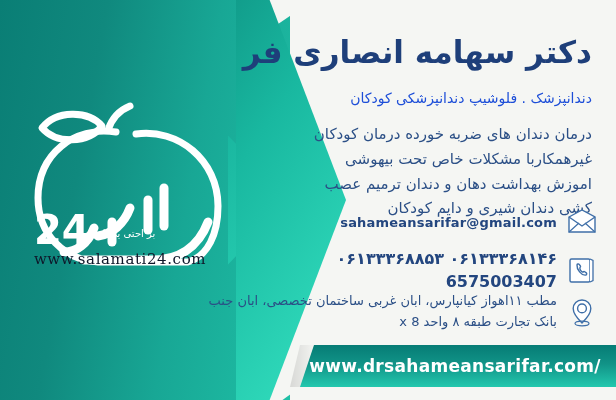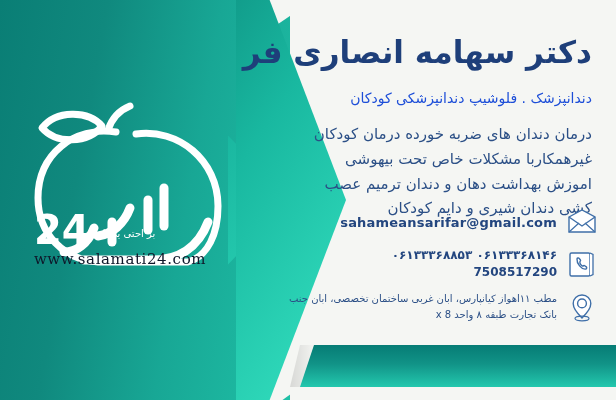--- a/index.html
+++ b/index.html
@@ -80,24 +80,24 @@
   .c-addr{top:291px;}
 
   .c-text{
     color:#23467f;direction:rtl;text-align:right;
   }
   .c-email .c-text{
     direction:ltr;font-size:13px;font-weight:bold;letter-spacing:.2px;
     color:#23467f;
   }
   .c-phone .c-text{
-    font-size:12px;line-height:1.45;font-weight:bold;color:#23467f;
+    font-size:16px;line-height:1.45;font-weight:bold;color:#23467f;
   }
   .c-addr .c-text{
-    font-size:10px;line-height:1.6;color:#2b4f86;
+    font-size:13px;line-height:1.6;color:#2b4f86;
   }
   .c-icon{width:32px;height:32px;flex:0 0 32px;}
   .c-icon svg{display:block;}
 
   
   .bottombar{
     position:absolute;left:300px;top:345px;width:330px;height:42px;
     background:linear-gradient(180deg,#067c75 0%,#119387 45%,#23c8ae 100%);
     -webkit-clip-path:polygon(14px 0,330px 0,330px 42px,0 42px);
     clip-path:polygon(14px 0,330px 0,330px 42px,0 42px);
@@ -195,21 +195,21 @@
         <path d="M3 11 L16 4 L29 11 L29 26 L3 26 Z" fill="#ffffff" stroke="#3f6fa8" stroke-width="1.4"></path>
         <path d="M3 11 L16 20 L29 11" fill="none" stroke="#3f6fa8" stroke-width="1.4"></path>
         <path d="M3 26 L13 17 M29 26 L19 17" fill="none" stroke="#3f6fa8" stroke-width="1.2"></path>
       </svg>
     </div>
   </div>
 
   <div class="contact c-phone">
     <div class="c-text">
       <div>۰۶۱۳۳۳۶۸۱۴۶ ۰۶۱۳۳۳۶۸۸۵۳</div>
-      <div>7508517290</div>
+      <div>6575003407</div>
     </div>
     <div class="c-icon">
       <svg width="32" height="32" viewBox="0 0 32 32">
         <rect x="4" y="5" width="20" height="23" rx="1.5" fill="#ffffff" stroke="#3f6fa8" stroke-width="1.4"></rect>
         <path d="M24 5 L27 6.5 L27 26.5 L24 28" fill="#ffffff" stroke="#3f6fa8" stroke-width="1.3"></path>
         <path d="M11 11 C11 10 12.5 9.5 13.2 10.4 L14.4 12 C14.9 12.7 14.4 13.3 13.9 13.8 C13.6 15.4 15.2 17.6 16.8 18.2 C17.4 17.6 18 17.2 18.7 17.7 L20.3 18.9 C21.1 19.6 20.6 21 19.6 21.1 C15.4 21.6 10.6 15.3 11 11 Z" fill="none" stroke="#3f6fa8" stroke-width="1.4"></path>
       </svg>
     </div>
   </div>
 
@@ -222,14 +222,15 @@
       <svg width="32" height="32" viewBox="0 0 32 32">
         <path d="M16 4 C11 4 7.2 7.8 7.2 12.6 C7.2 18.6 16 27 16 27 C16 27 24.8 18.6 24.8 12.6 C24.8 7.8 21 4 16 4 Z" fill="#ffffff" stroke="#3f6fa8" stroke-width="1.4"></path>
         <circle cx="16" cy="12.4" r="4.4" fill="#ffffff" stroke="#3f6fa8" stroke-width="1.4"></circle>
         <ellipse cx="16" cy="27.5" rx="7" ry="2.3" fill="none" stroke="#3f6fa8" stroke-width="1.2"></ellipse>
       </svg>
     </div>
   </div>
 
   <div class="shadow-strip"></div>
   <div class="bottombar"></div>
+  <div class="bottombar-text">www.drsahameansarifar.com/</div>
 
 </div>
 
 </body></html>

